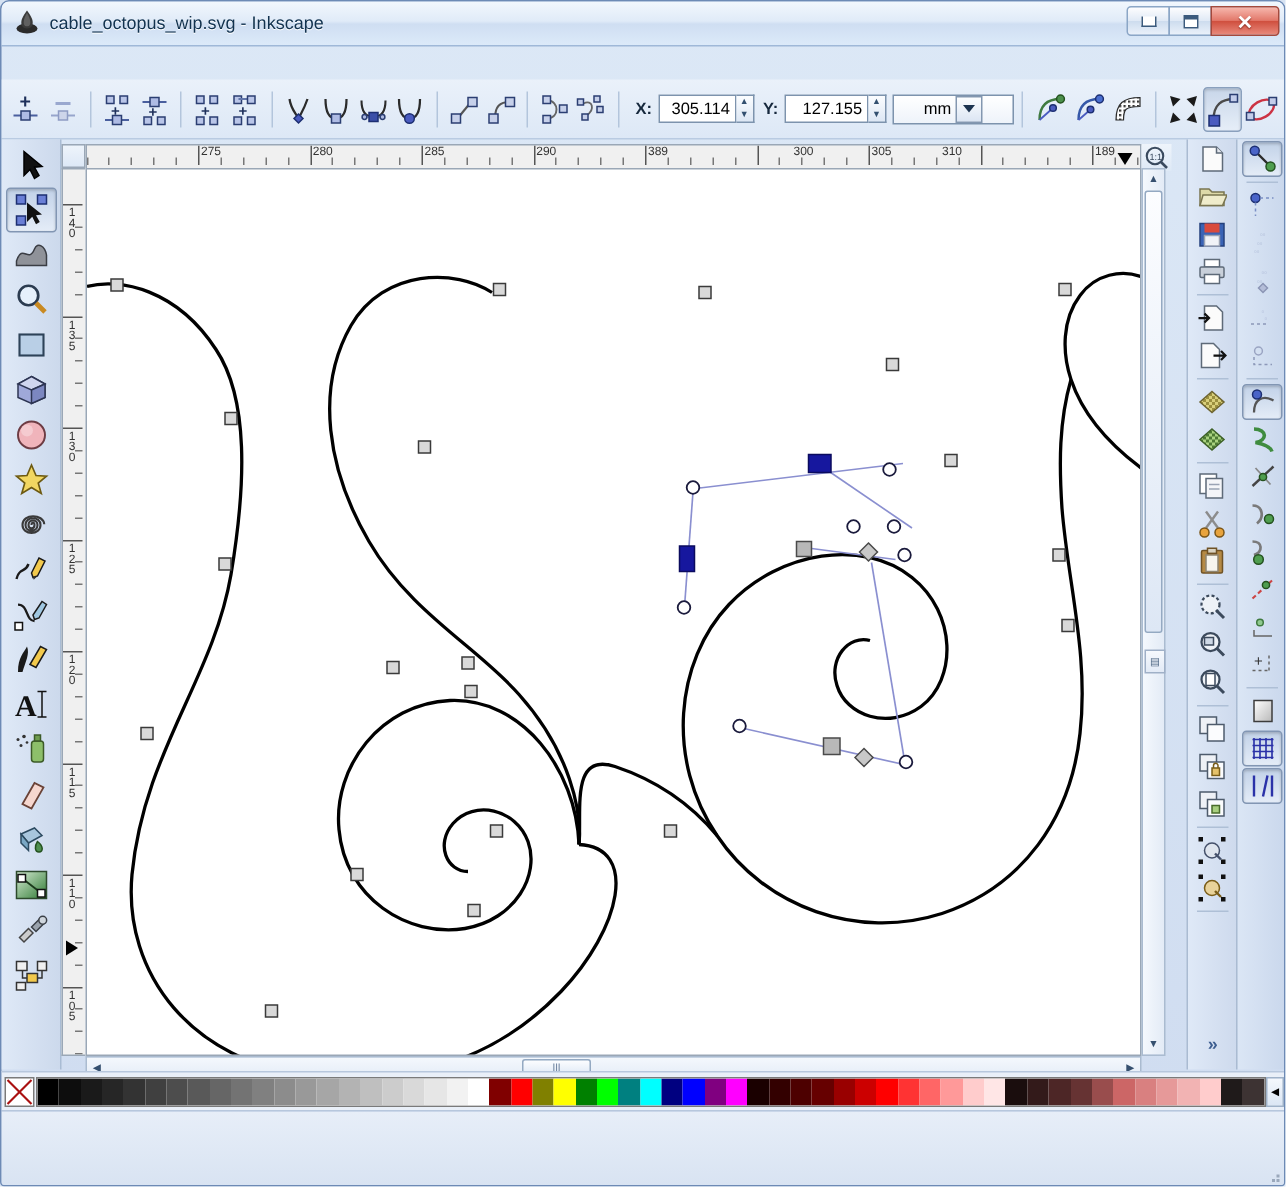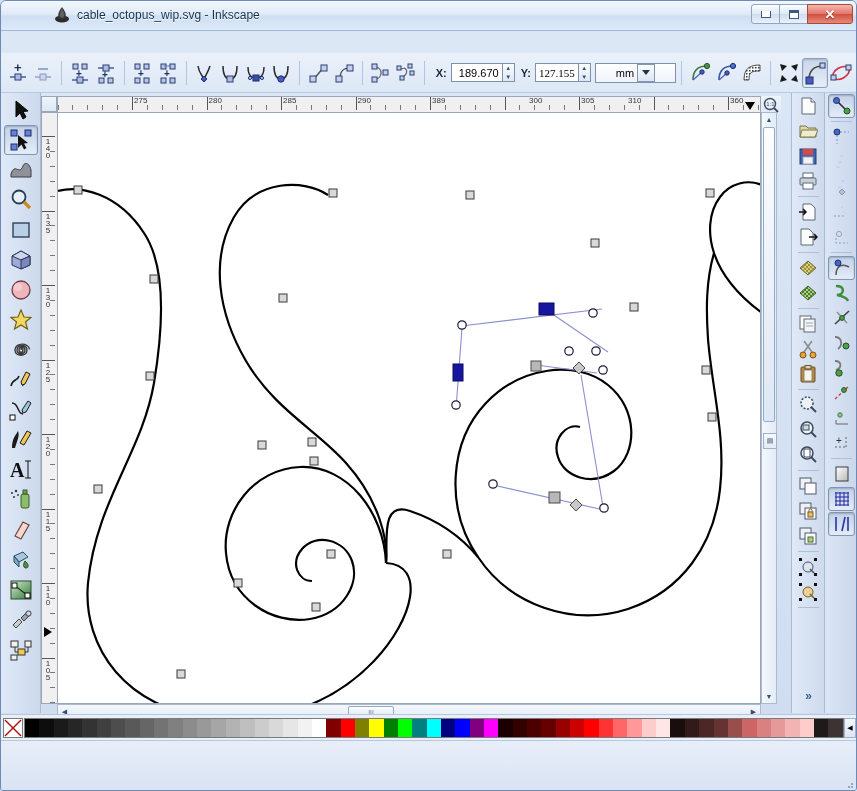--- a/index.html
+++ b/index.html
@@ -12,21 +12,21 @@
     -webkit-font-smoothing: antialiased;
   }
   #app { position:relative; width:857px; height:791px;
          background: linear-gradient(#dce8f6,#cfdcf0);
          border:1px solid #6d8ab5; border-radius:6px 6px 3px 3px; overflow:hidden; }
 
   
   #titlebar { position:absolute; left:0; top:0; width:857px; height:30px;
     background: linear-gradient(#f2f7fd 0%, #e0ebf8 45%, #cfdef2 52%, #dceaf9 100%);
     border-bottom:1px solid #9fb8d8; }
-  #titlebar .tbar-inner{ display:flex; align-items:center; height:28px; padding-left:8px;margin-left:44px;}
+  #titlebar .tbar-inner{ display:flex; align-items:center; height:28px; padding-left:8px;}
   .app-icon { width:18px; height:18px; margin-right:6px; position:relative;}
   .title-text { font-size:12px; color:#11324f; text-shadow:0 1px 0 #fff; white-space:nowrap;}
   .winbtns { position:absolute; right:5px; top:3px; display:flex; gap:0px; }
   .winbtn { width:29px; height:20px; border:1px solid #8ba6c6; margin-left:-1px;
             background:linear-gradient(#fdfdfe,#dfe9f5 50%,#cddcee 51%,#eaf1fa);
             display:flex; align-items:center; justify-content:center;}
   .winbtn:first-child{ border-radius:3px 0 0 3px;}
   .winbtn.close { width:46px; border-radius:0 3px 3px 0;
      background:linear-gradient(#f6b7ad,#e2786a 48%,#cf4e3d 50%,#e8897b); border-color:#a4493c; color:#fff;}
   .glyph-min { width:10px; height:7px; border:1px solid #3b5a7d; border-top:none; background:#fff; }
@@ -270,29 +270,29 @@
           <rect x="2" y="5" width="4" height="4" fill="#c6d0ea" stroke="#2b3e72"></rect>
           <rect x="13" y="3" width="4" height="4" fill="#c6d0ea" stroke="#2b3e72"></rect>
           <rect x="15" y="10" width="4" height="4" fill="#c6d0ea" stroke="#2b3e72"></rect>
           <rect x="5" y="15" width="4" height="4" fill="#c6d0ea" stroke="#2b3e72"></rect>
         </svg>
     </div>
     <div class="tb-sep"></div>
 
     <span class="coordlabel">X:</span>
     <div style="display:flex;">
-      <div class="numfield" style="width:52px;">189.670</div>
+      <div class="numfield" style="width:52px;">305.114</div>
       <div class="spin">
           <i>▲</i>
           <i>▼</i>
         </div>
     </div>
     <span class="coordlabel">Y:</span>
     <div style="display:flex;">
-      <div class="numfield" style="width:44px;font-family:Liberation Serif, serif;">127.155</div>
+      <div class="numfield" style="width:56px;">127.155</div>
       <div class="spin">
           <i>▲</i>
           <i>▼</i>
         </div>
     </div>
     <div class="unitsel">
       <span>mm</span>
       <span class="unitbtn">
           <span class="caret-d"></span>
         </span>
@@ -534,21 +534,21 @@
       <div class="rtick" style="left: 550.8px; top: 8px; width: 1px; height: 5px; background: rgb(119, 119, 119);"></div>
       <div class="rtick" style="left: 565.7px; top: 8px; width: 1px; height: 5px; background: rgb(119, 119, 119);"></div>
       <div class="rtick" style="left: 580.6px; top: 8px; width: 1px; height: 5px; background: rgb(119, 119, 119);"></div>
       <div class="rtick" style="left: 595.5px; top: 0px; width: 1px; height: 13px;"></div>
       <div class="rlabel" style="left: 570px; top: 0px;">310</div>
       <div class="rtick" style="left: 610.4px; top: 8px; width: 1px; height: 5px; background: rgb(119, 119, 119);"></div>
       <div class="rtick" style="left: 625.3px; top: 8px; width: 1px; height: 5px; background: rgb(119, 119, 119);"></div>
       <div class="rtick" style="left: 640.2px; top: 8px; width: 1px; height: 5px; background: rgb(119, 119, 119);"></div>
       <div class="rtick" style="left: 655.1px; top: 8px; width: 1px; height: 5px; background: rgb(119, 119, 119);"></div>
       <div class="rtick" style="left: 670px; top: 0px; width: 1px; height: 13px;"></div>
-      <div class="rlabel" style="left: 672px; top: 0px;">360</div>
+      <div class="rlabel" style="left: 672px; top: 0px;">189</div>
       <div class="rtick" style="left: 684.9px; top: 8px; width: 1px; height: 5px; background: rgb(119, 119, 119);"></div>
       <div class="rtick" style="left: 699.8px; top: 8px; width: 1px; height: 5px; background: rgb(119, 119, 119);"></div>
       <div class="rtick" style="left: -0.5px; top: 8px; width: 1px; height: 5px; background: rgb(119, 119, 119);"></div>
       <div class="rtick" style="left: 14.4px; top: 8px; width: 1px; height: 5px; background: rgb(119, 119, 119);"></div>
       <div class="rtick" style="left: 29.3px; top: 8px; width: 1px; height: 5px; background: rgb(119, 119, 119);"></div>
       <div class="rtick" style="left: 44.2px; top: 8px; width: 1px; height: 5px; background: rgb(119, 119, 119);"></div>
       <div class="rtick" style="left: 59.1px; top: 8px; width: 1px; height: 5px; background: rgb(119, 119, 119);"></div>
       <div style="position: absolute; left: 687px; top: 5px; width: 0px; height: 0px; border-left: 5px solid transparent; border-right: 5px solid transparent; border-top: 8px solid rgb(0, 0, 0);"></div>
     </div>
   <div id="rulerLeft">

